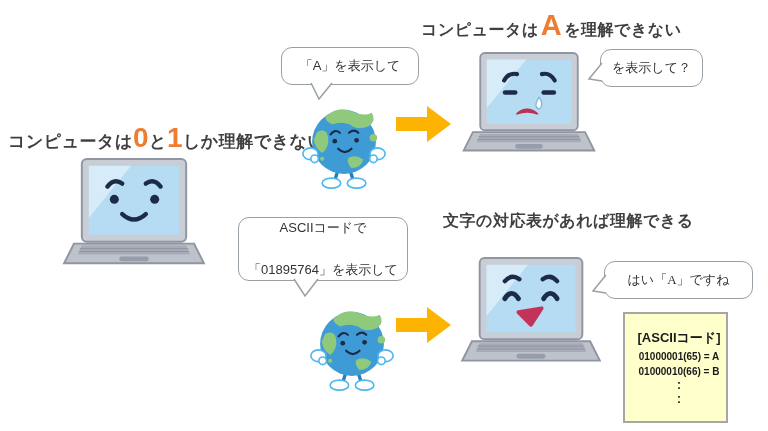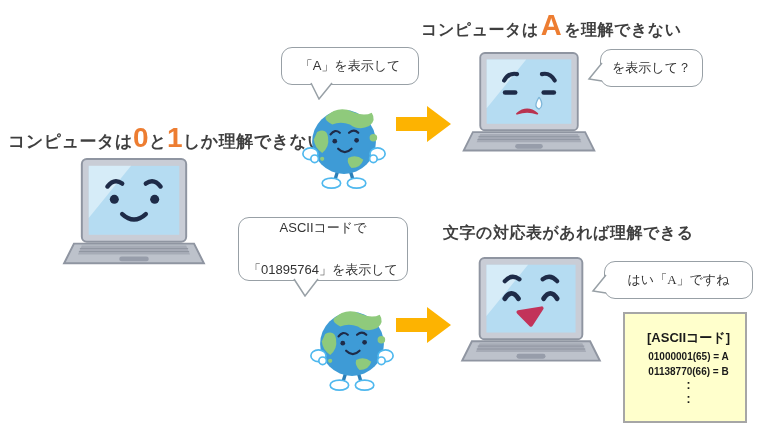--- a/index.html
+++ b/index.html
@@ -5,38 +5,38 @@
   html,body{margin:0;padding:0;}
   body{font-family:"Liberation Sans","DejaVu Sans",sans-serif;background:#fff;}
   #stage{position:relative;width:768px;height:431px;background:#ffffff;overflow:hidden;}
 
   .title{position:absolute;font-weight:bold;color:#3f3f3f;white-space:nowrap;letter-spacing:.5px;}
   .title .accent{color:#ed7d31;font-weight:bold;}
   #left-title{left:8px;top:124px;font-size:17px;}
   #left-title .accent{font-size:28px;line-height:1;}
   #top-right-title{left:421px;top:11px;font-size:16px;}
   #top-right-title .accent{font-size:29px;line-height:1;padding:0 2px;}
-  #bottom-right-title{left:443px;top:223px;font-size:16px;}
+  #bottom-right-title{left:443px;top:211px;font-size:16px;}
 
   .bubble{position:absolute;background:#fff;border:1.5px solid #98a0a6;border-radius:11px;
           display:flex;flex-direction:column;align-items:center;justify-content:center;
           font-size:13px;color:#333;text-align:center;line-height:1.55;z-index:3;}
   .tail{position:absolute;z-index:4;}
   .tail svg{display:block;}
   .tail-down{bottom:-16px;}
   .tail-left{left:-14px;}
 
   #bubble-display-a{left:281px;top:47px;width:136px;height:36px;}
   #bubble-what-is-it{left:600px;top:49px;width:101px;height:36px;}
   #bubble-ascii-request{left:238px;top:217px;width:168px;height:62px;justify-content:space-between;}
   #bubble-yes-a{left:604px;top:261px;width:147px;height:36px;font-family:Liberation Serif, serif;}
 
   .character{position:absolute;}
 
-  #ascii-box{position:absolute;left:623px;top:312px;width:124px;height:111px;
+  #ascii-box{position:absolute;left:623px;top:312px;width:105px;height:111px;
              background:#ffffcc;border:2px solid #a6a6a6;box-sizing:border-box;
              display:flex;flex-direction:column;align-items:center;justify-content:center;
              font-weight:bold;color:#1a1a1a;padding-left:7px;}
   #ascii-box .hdr{font-size:13px;margin-bottom:3px;}
   #ascii-box .row{font-size:10px;line-height:1.45;}
   #ascii-box .dots{font-size:12px;line-height:1.1;}
 </style>
 </head>
 <body>
 
@@ -200,18 +200,18 @@
       <polygon points="22,90 128,90 132,99 18,99" fill="#a6abb6"></polygon>
       <line x1="20" y1="93" x2="130" y2="93" stroke="#8f95a1" stroke-width="1"></line>
       <line x1="19" y1="96" x2="131" y2="96" stroke="#8f95a1" stroke-width="1"></line>
       <rect x="60" y="101" width="30" height="5" rx="2.5" fill="#979daa"></rect>
     </svg>
   </div>
 
   <div id="ascii-box">
     <div class="hdr">[ASCIIコード]</div>
     <div class="row">01000001(65) = A</div>
-    <div class="row">01138770(66) = B</div>
+    <div class="row">01000010(66) = B</div>
     <div class="dots">:</div>
     <div class="dots">:</div>
   </div>
 
 </div>
 
 </body></html>

